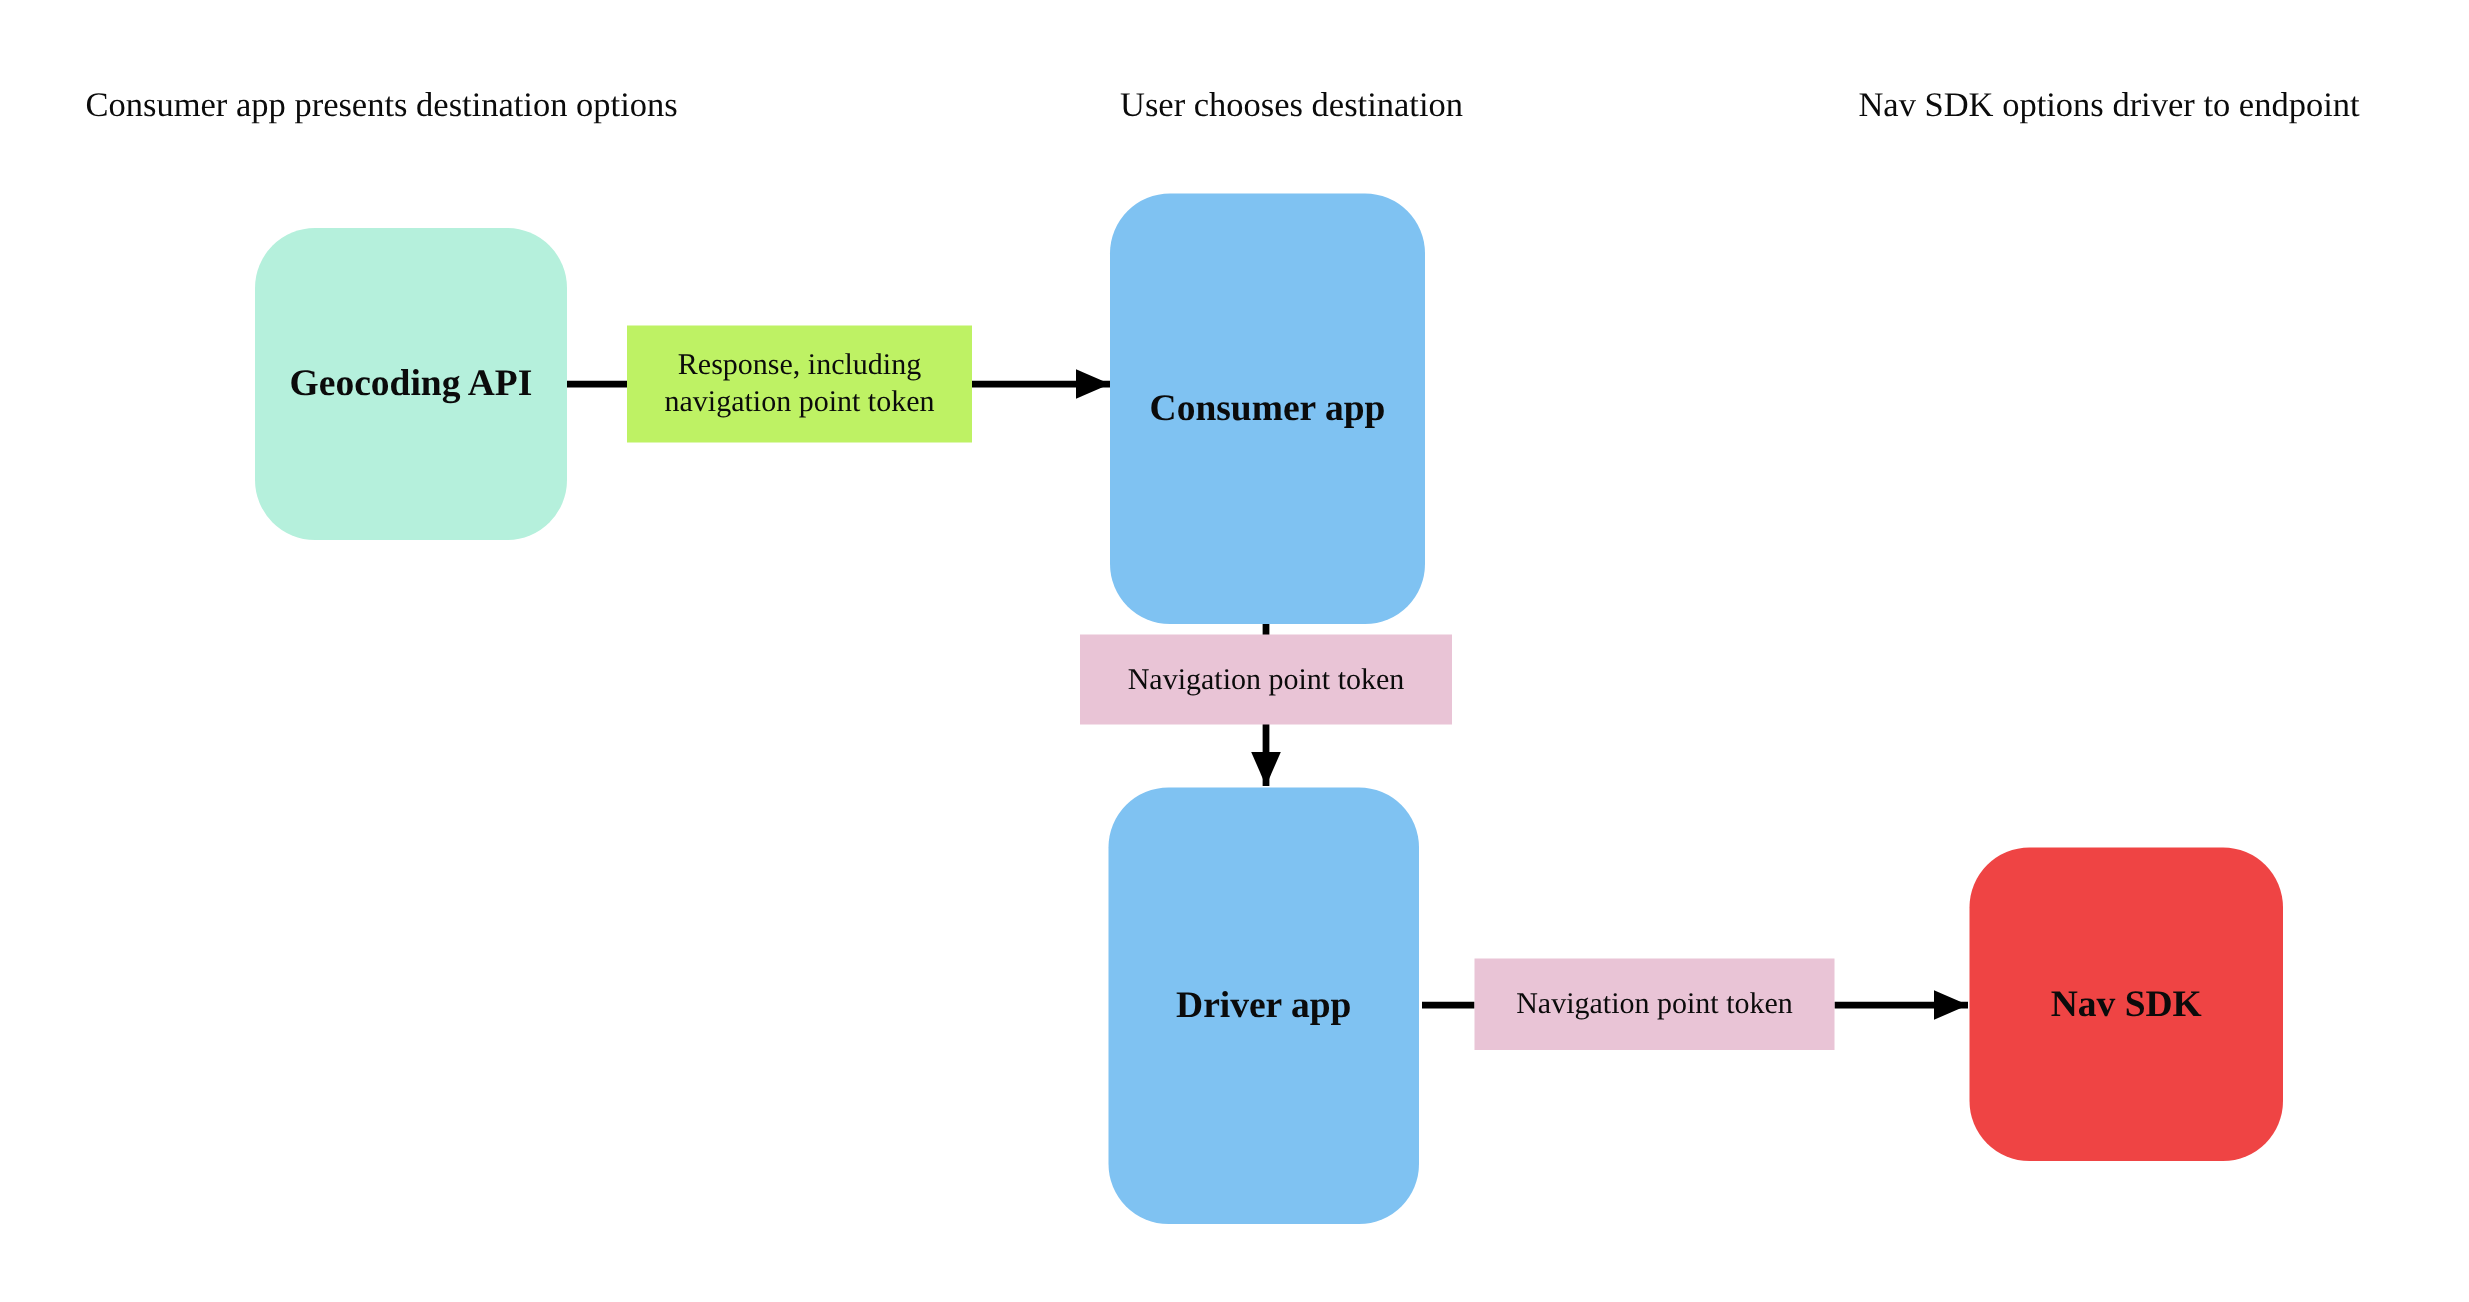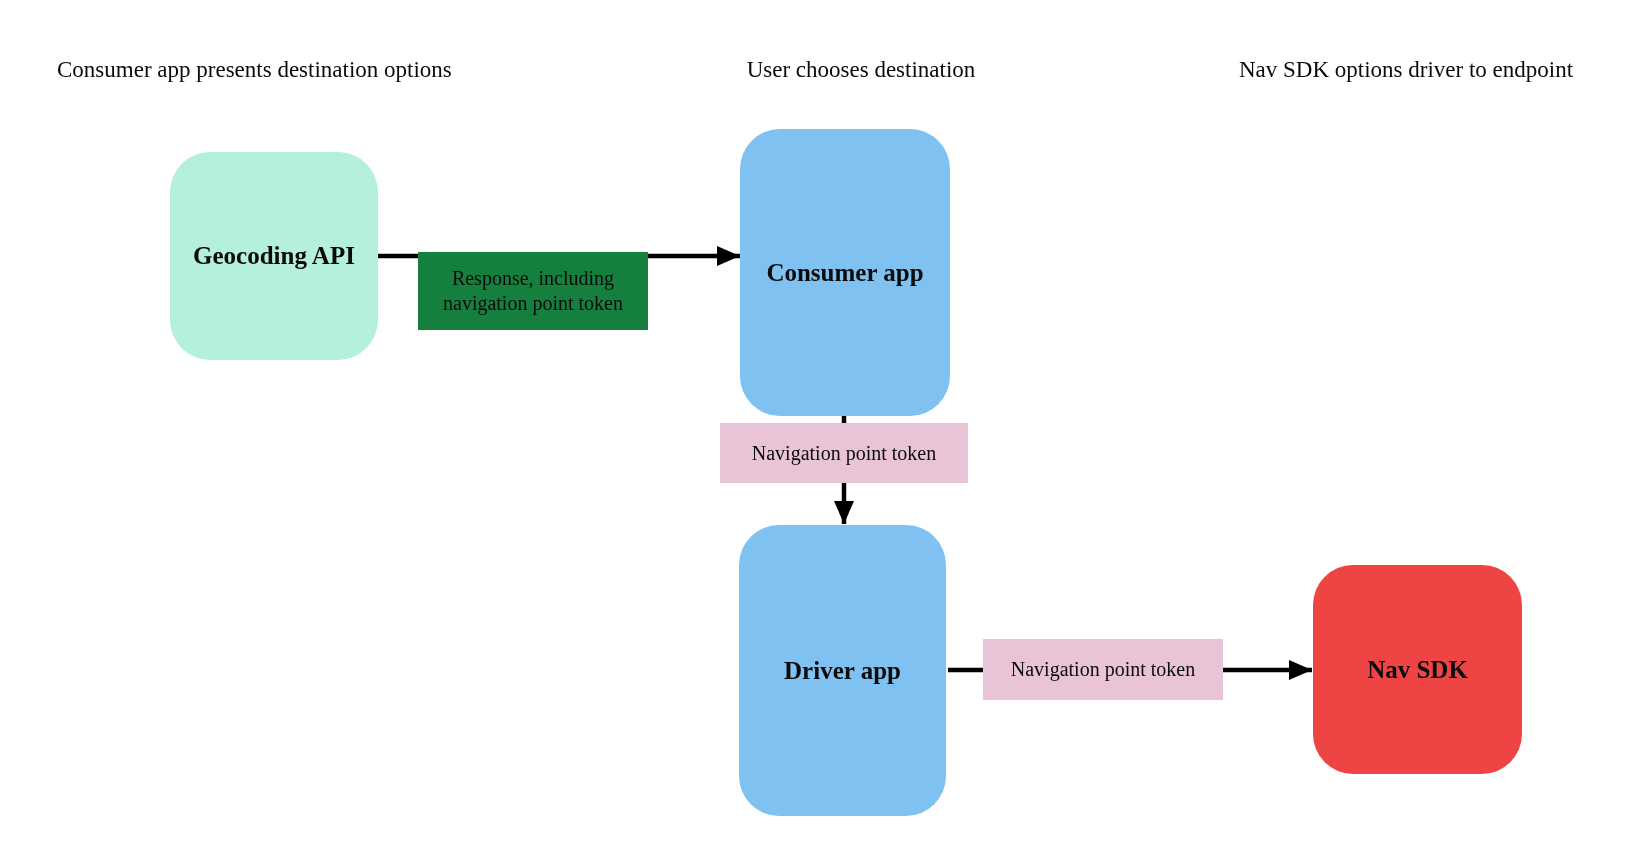--- a/index.html
+++ b/index.html
@@ -116,21 +116,21 @@
   </div>
 
   <div class="node" id="node-driver-app" style="background-color: rgb(127, 194, 242);">
     <span class="node-label">Driver app</span>
   </div>
 
   <div class="node" id="node-nav-sdk" style="background-color: #ef4444;">
     <span class="node-label">Nav SDK</span>
   </div>
 
-  <div class="edge-label wrap" id="edge-label-response" style="background-color: #15803d; margin-top: 35px;">
+  <div class="edge-label wrap" id="edge-label-response" style="background-color: #bef264;">
     <span>Response, including navigation point token</span>
   </div>
 
   <div class="edge-label" id="edge-label-token-1" style="background-color: rgb(233, 196, 214);">
     <span>Navigation point token</span>
   </div>
 
   <div class="edge-label" id="edge-label-token-2" style="background-color: rgb(233, 196, 214);">
     <span>Navigation point token</span>
   </div>

